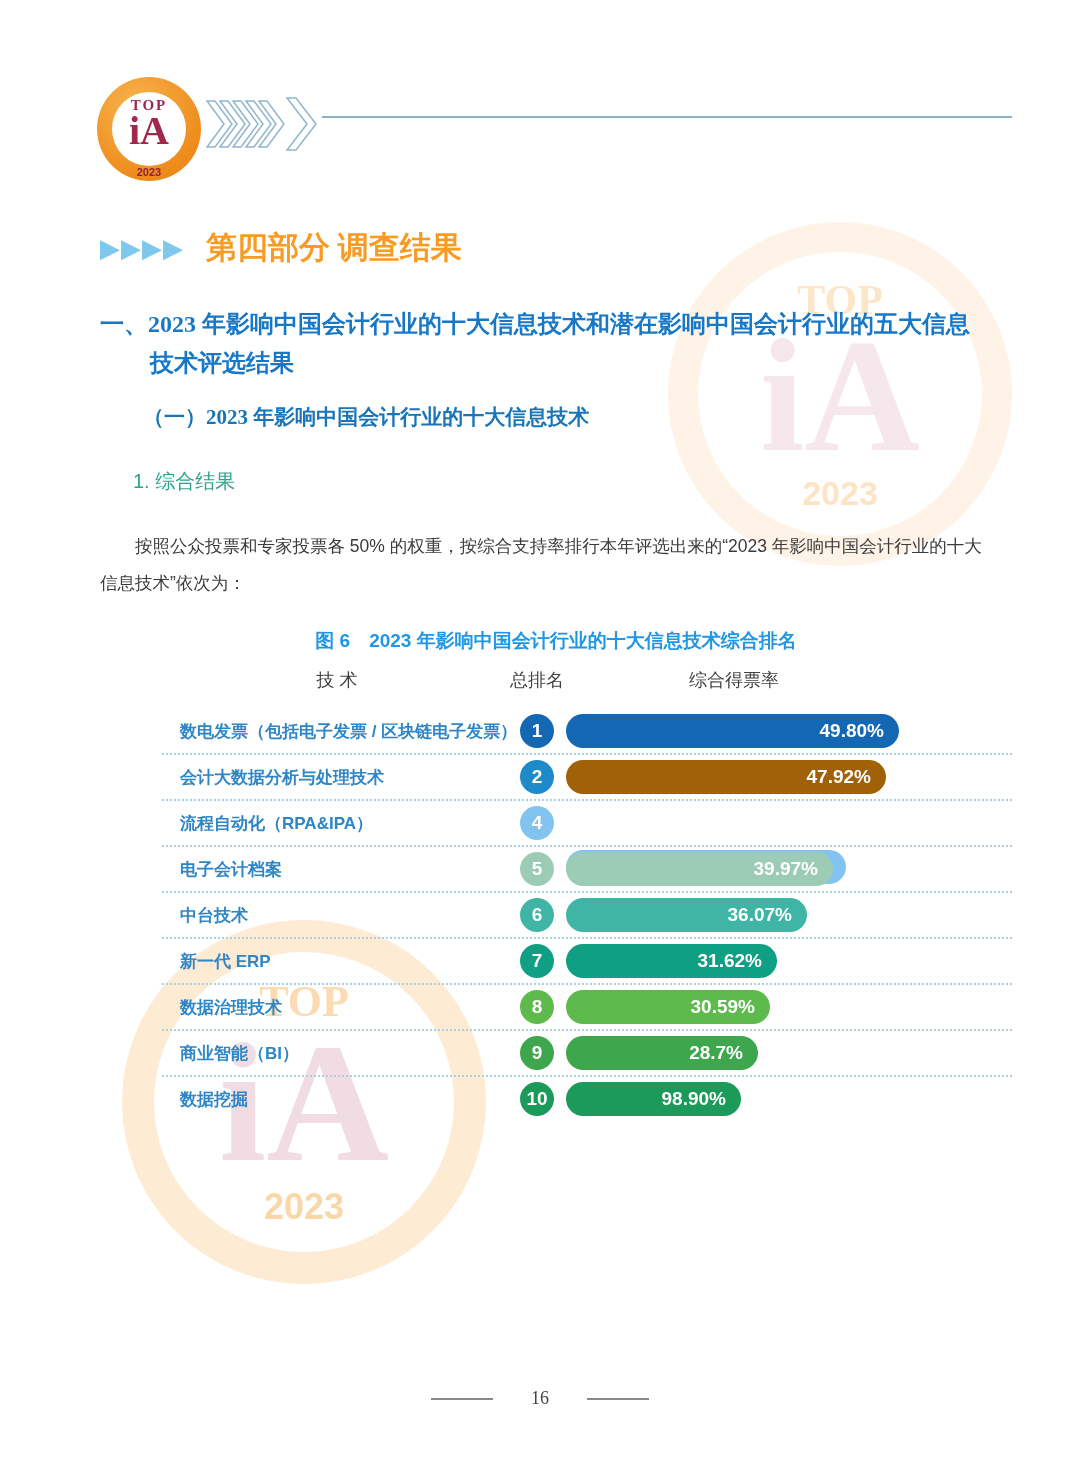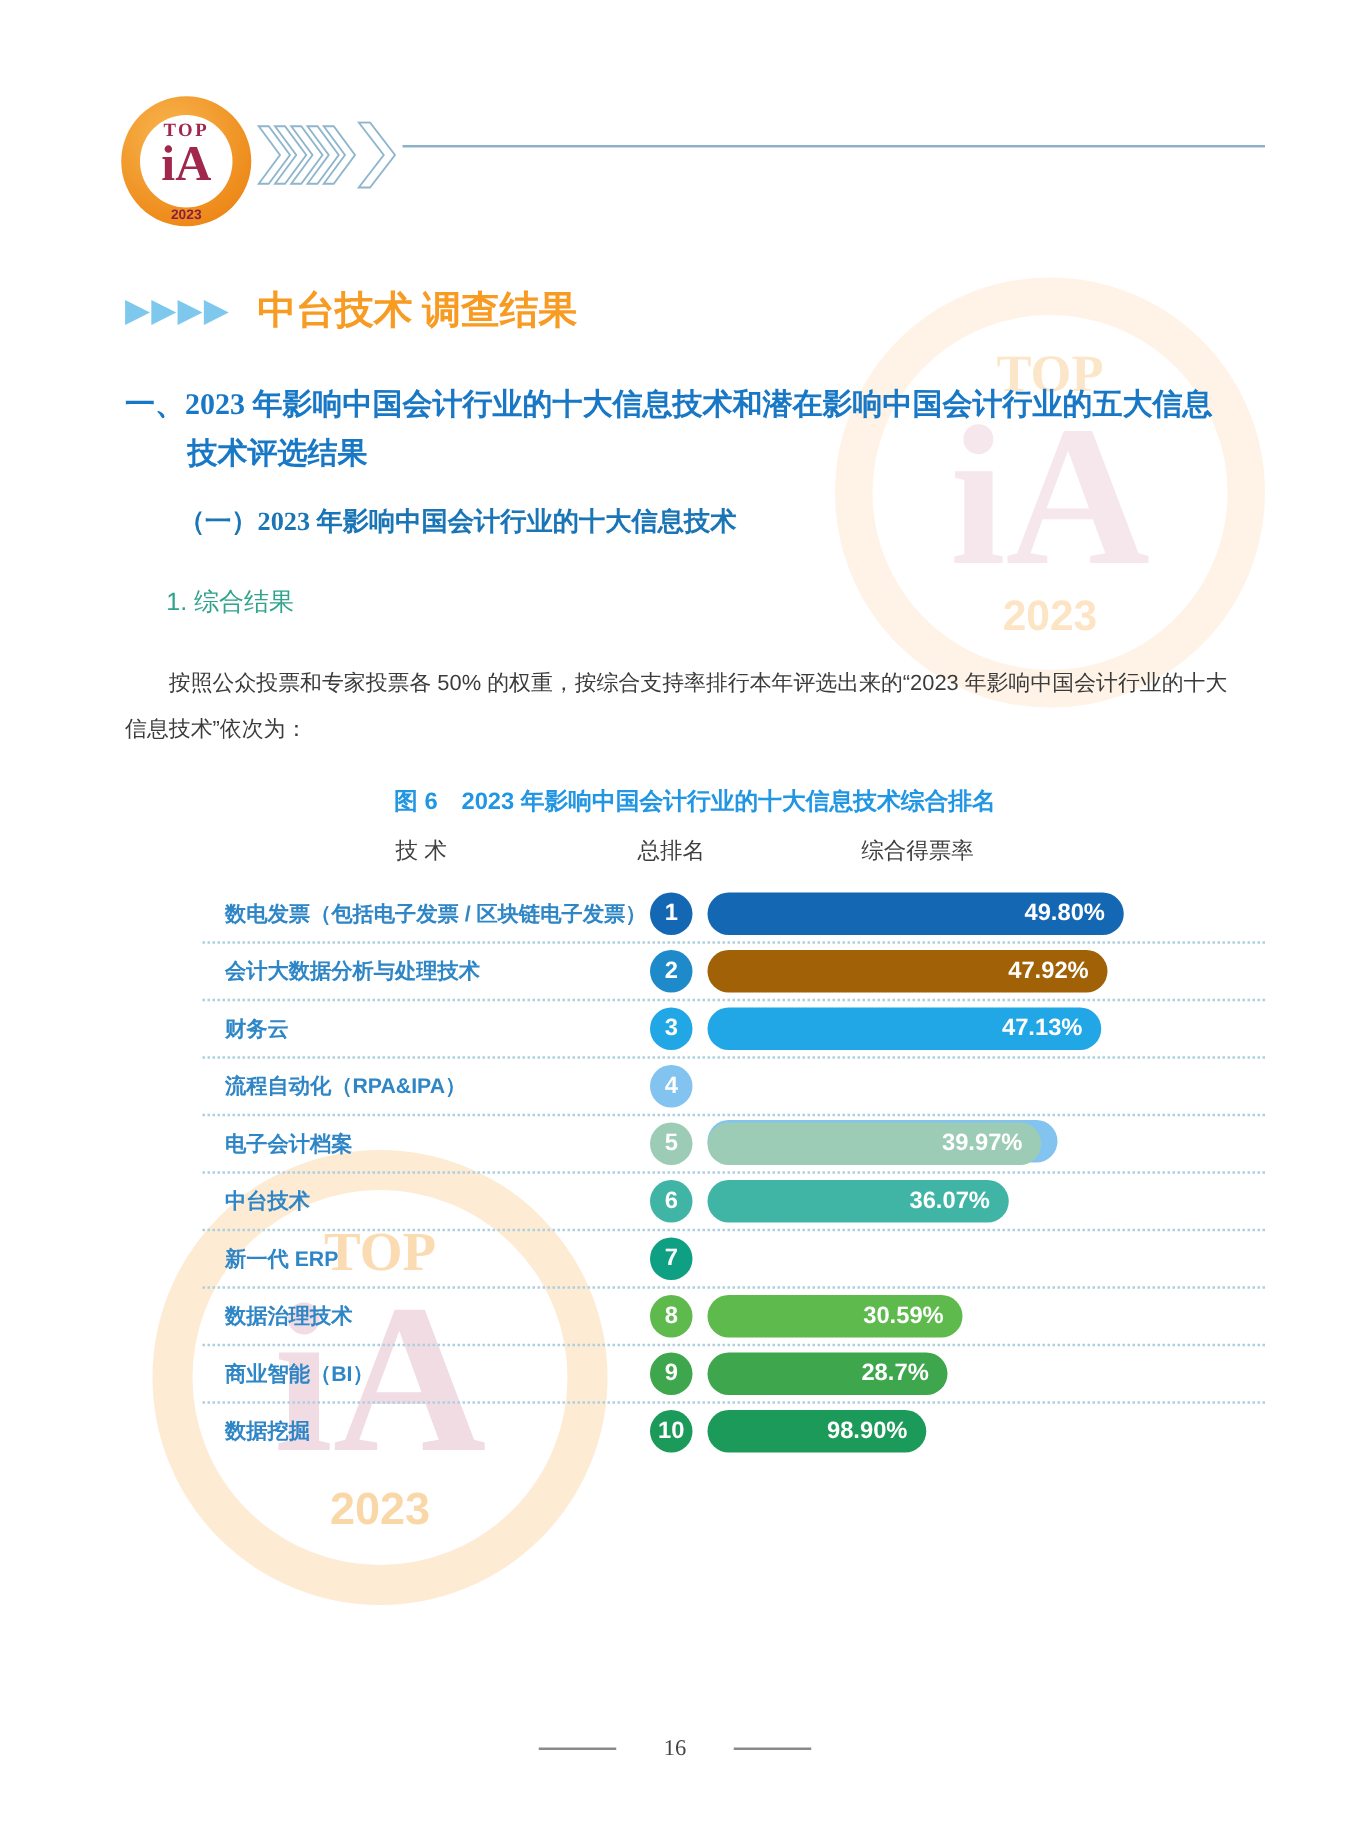--- a/index.html
+++ b/index.html
@@ -123,21 +123,21 @@
     </svg>
     <div class="header-line"></div>
 
     <div class="section-title-row">
       <div class="tri-group">
         <span class="tri">▶</span>
           <span class="tri">▶</span>
           <span class="tri">▶</span>
           <span class="tri">▶</span>
       </div>
-      <div class="section-title">中台技术 调查结果</div>
+      <div class="section-title">第四部分 调查结果</div>
     </div>
 
     <div class="h1">一、2023 年影响中国会计行业的十大信息技术和潜在影响中国会计行业的五大信息技术评选结果</div>
     <div class="h2">（一）2023 年影响中国会计行业的十大信息技术</div>
     <div class="h3">1. 综合结果</div>
     <div class="para">按照公众投票和专家投票各 50% 的权重，按综合支持率排行本年评选出来的“2023 年影响中国会计行业的十大信息技术”依次为：</div>
 
     <div class="chart">
       <div class="chart-title">图 6　2023 年影响中国会计行业的十大信息技术综合排名</div>
       <div class="chart-headers">
@@ -154,27 +154,20 @@
     </span>
   </div>
           <div class="crow sep">
     <span class="crow-label">会计大数据分析与处理技术</span>
     <span class="rank-badge" style="background: rgb(31, 138, 202);">2</span>
     <span class="bar" style="background: #a16207; width: 320px;">
       <span>47.92%</span>
     </span>
   </div>
           <div class="crow sep">
-    <span class="crow-label">财务云</span>
-    <span class="rank-badge" style="background: rgb(33, 167, 230);">3</span>
-    <span class="bar" style="background: rgb(33, 167, 230); width: 315px;">
-      <span>47.13%</span>
-    </span>
-  </div>
-          <div class="crow sep">
     <span class="crow-label">流程自动化（RPA&amp;IPA）</span>
     <span class="rank-badge" style="background: rgb(130, 196, 239);">4</span>
     <span class="bar" style="background: rgb(130, 196, 239); width: 280px; margin-top: 44px;">
       <span>41.92%</span>
     </span>
   </div>
           <div class="crow sep">
     <span class="crow-label">电子会计档案</span>
     <span class="rank-badge" style="background: rgb(157, 204, 182);">5</span>
     <span class="bar" style="background: rgb(157, 204, 182); width: 267px;">
@@ -184,20 +177,23 @@
           <div class="crow sep">
     <span class="crow-label">中台技术</span>
     <span class="rank-badge" style="background: rgb(64, 181, 166);">6</span>
     <span class="bar" style="background: rgb(64, 181, 166); width: 241px;">
       <span>36.07%</span>
     </span>
   </div>
           <div class="crow sep">
     <span class="crow-label">新一代 ERP</span>
     <span class="rank-badge" style="background: rgb(15, 160, 131);">7</span>
+    <span class="bar" style="background: rgb(15, 160, 131); width: 211px;">
+      <span>31.62%</span>
+    </span>
   </div>
           <div class="crow sep">
     <span class="crow-label">数据治理技术</span>
     <span class="rank-badge" style="background: rgb(94, 186, 77);">8</span>
     <span class="bar" style="background: rgb(94, 186, 77); width: 204px;">
       <span>30.59%</span>
     </span>
   </div>
           <div class="crow sep">
     <span class="crow-label">商业智能（BI）</span>

